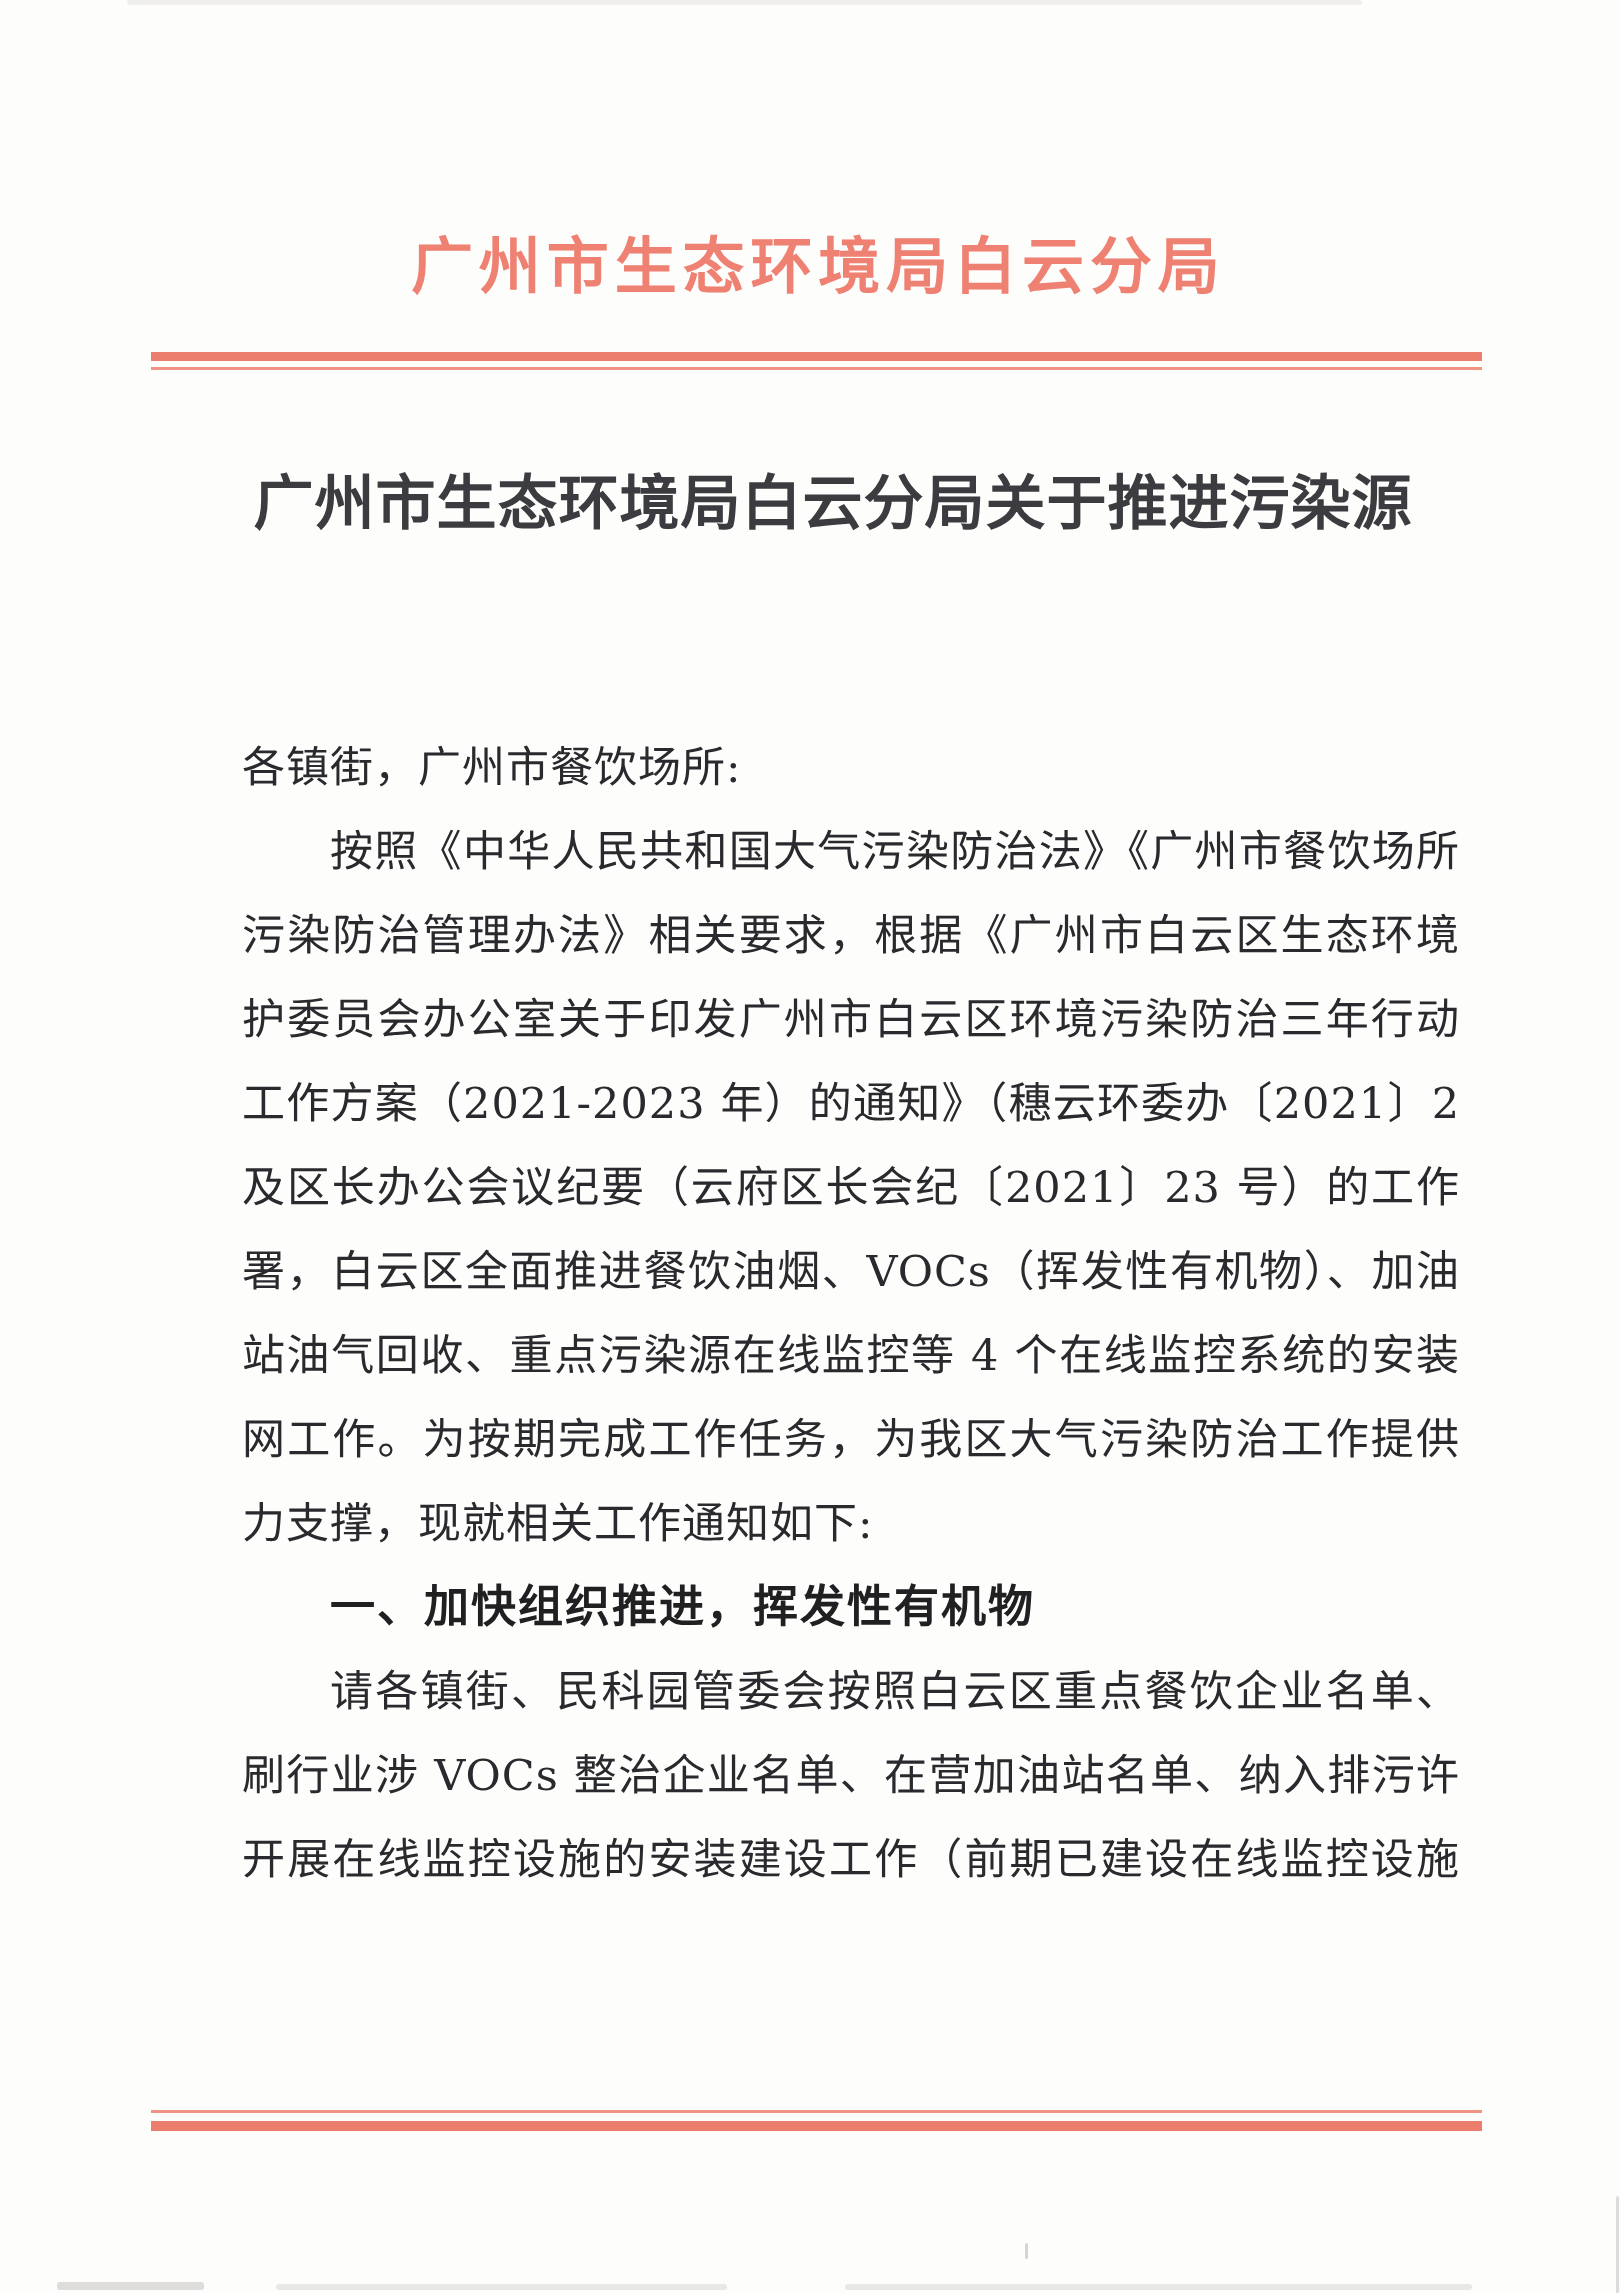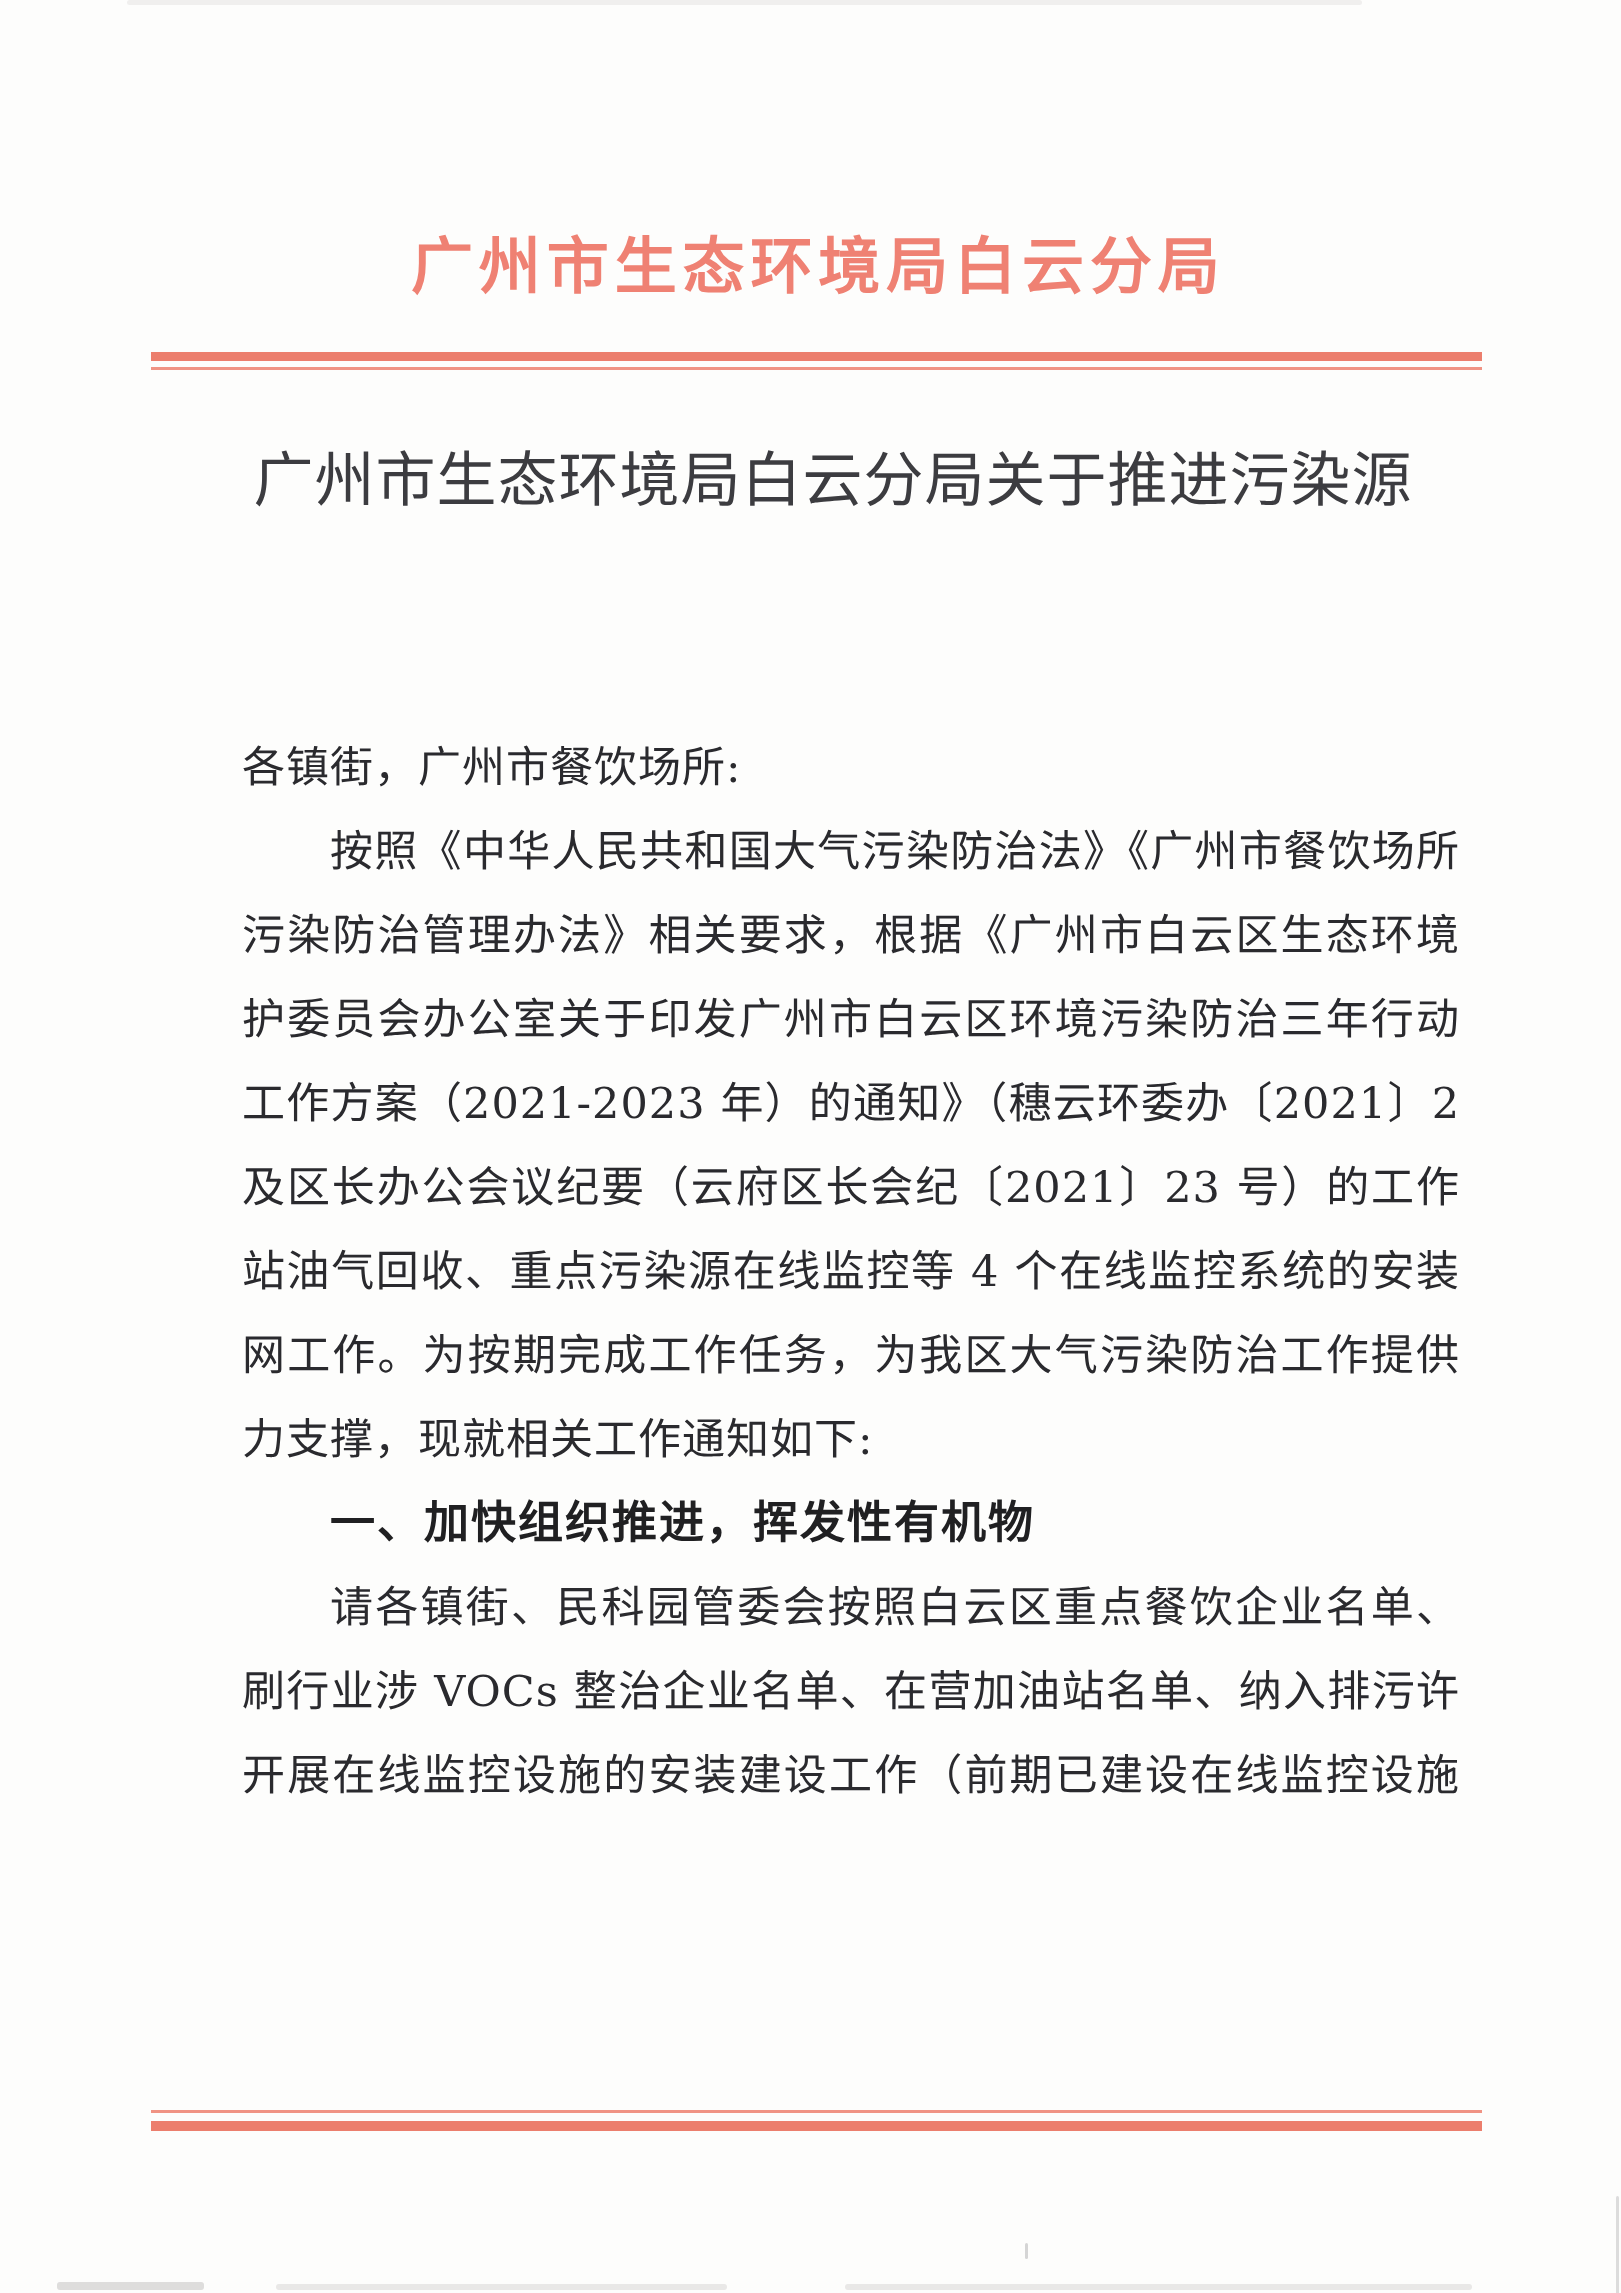--- a/index.html
+++ b/index.html
@@ -31,24 +31,24 @@
     white-space:nowrap;
   }
   .rule{position:absolute;left:151px;width:1331px;}
   .rule.header-thick{top:352px;height:8.8px;background:#ec7e6d;}
   .rule.header-thin{top:367px;height:2.9px;background:#f09384;}
   .rule.footer-thin{top:2110px;height:2.9px;background:#f09384;}
   .rule.footer-thick{top:2121px;height:9.8px;background:#ec7e6d;}
 
   
   .doc-title{
-    position:absolute;top:438px;left:45px;right:0;
+    position:absolute;top:461px;left:45px;right:0;
     text-align:center;
     font-size:60px;line-height:85px;
-    font-weight:400;
+    font-weight:700;
     color:#3c3c40;
     letter-spacing:1px;
   }
 
   
   .body-text{
     position:absolute;top:725px;left:242px;width:1218px;
     font-size:43px;
     color:#2a2a2e;
     font-weight:400;
@@ -93,20 +93,21 @@
     <div>广州市生态环境局白云分局关于推进污染源</div>
   </div>
 
   <div class="body-text">
     <div class="line">各镇街，广州市餐饮场所:</div>
     <div class="line indent just">按照《中华人民共和国大气污染防治法》《广州市餐饮场所</div>
     <div class="line just">污染防治管理办法》相关要求，根据《广州市白云区生态环境保</div>
     <div class="line just">护委员会办公室关于印发广州市白云区环境污染防治三年行动</div>
     <div class="line just">工作方案（2021-2023 年）的通知》（穗云环委办〔2021〕2 号）</div>
     <div class="line just">及区长办公会议纪要（云府区长会纪〔2021〕23 号）的工作部</div>
+    <div class="line just">署，白云区全面推进餐饮油烟、VOCs（挥发性有机物）、加油</div>
     <div class="line just">站油气回收、重点污染源在线监控等 4 个在线监控系统的安装联</div>
     <div class="line just">网工作。为按期完成工作任务，为我区大气污染防治工作提供有</div>
     <div class="line">力支撑，现就相关工作通知如下:</div>
     <div class="line indent heading">一、加快组织推进，挥发性有机物</div>
     <div class="line indent just">请各镇街、民科园管委会按照白云区重点餐饮企业名单、印</div>
     <div class="line just">刷行业涉 VOCs 整治企业名单、在营加油站名单、纳入排污许可</div>
     <div class="line just">开展在线监控设施的安装建设工作（前期已建设在线监控设施但</div>
   </div>
 
   <div class="rule footer-thin"></div>

